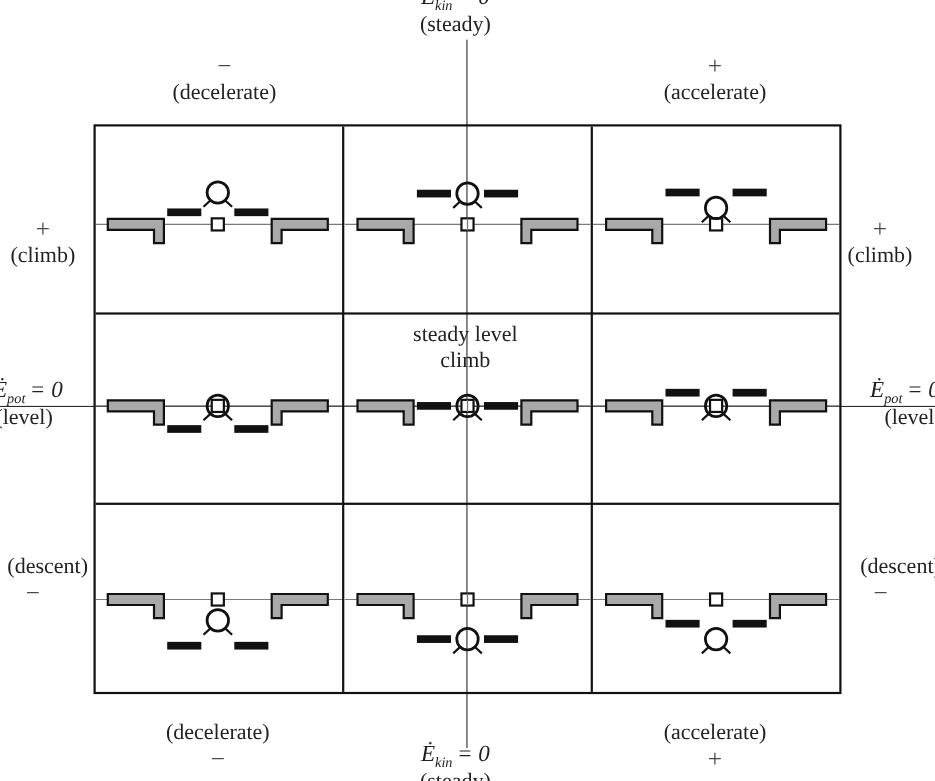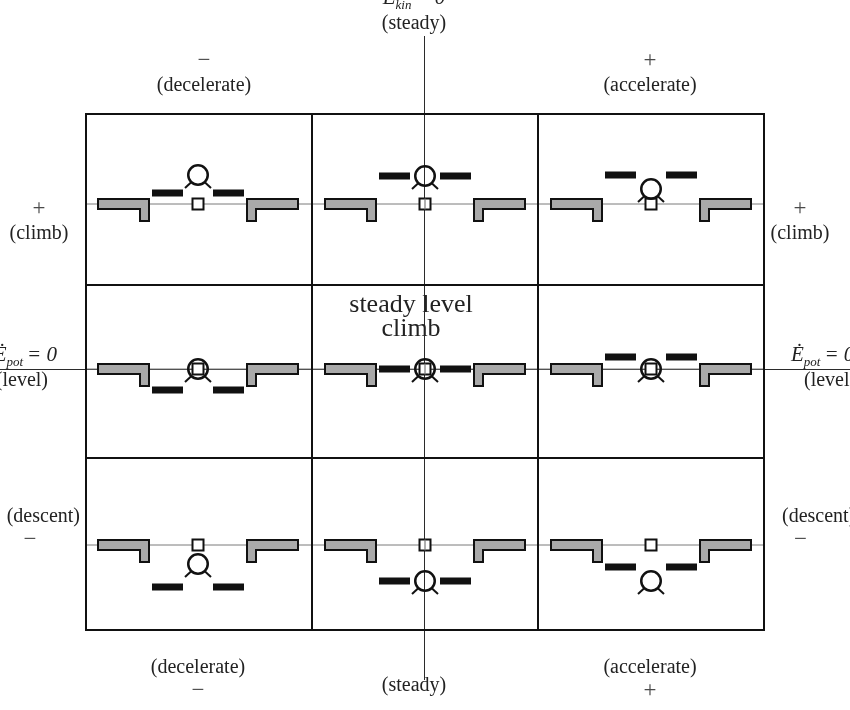--- a/index.html
+++ b/index.html
@@ -37,21 +37,21 @@
   #label-left-level .cap{margin-right:9px;}
   #label-right-level{left:791px;top:341px;text-align:left;}
   #label-right-level .cap{margin-left:13px;}
   #label-left-descent{right:770px;top:503px;width:100px;}
   #label-left-descent .cap{text-align:right;}
   #label-left-descent .sign{text-align:center;}
   #label-right-descent{left:782px;top:503px;width:100px;}
   #label-right-descent .cap{text-align:left;}
   #label-right-descent .sign{text-align:left;padding-left:12px;}
   #center-cell-text{position:absolute;left:313px;top:292px;width:196px;text-align:center;
-    font-size:26px;line-height:24px;}
+    font-size:20px;line-height:24px;padding-left:12px;}
 </style>
 </head>
 <body>
 
 <div class="figure">
 
   <div class="axis" id="axis-v"></div>
   <div class="axis" id="axis-h"></div>
 
   <div class="grid">
@@ -165,20 +165,21 @@
         <line x1="118.5" y1="128" x2="125" y2="134" stroke="#111111" stroke-width="2"></line>
       </svg>
     </div>
 
   <div class="label" id="label-top-center">
     <div class="math-line"><span>Ė</span><sub>kin</sub><span class="rest">= 0</span></div>
     <div class="cap">(steady)</div>
   </div>
 
   <div class="label" id="label-bottom-center">
+    <div class="math-line"><span>Ė</span><sub>kin</sub><span class="rest">= 0</span></div>
     <div class="cap">(steady)</div>
   </div>
 
   <div class="label" id="label-top-left">
     <div class="sign">−</div>
     <div class="cap">(decelerate)</div>
   </div>
 
   <div class="label" id="label-top-right">
     <div class="sign">+</div>

